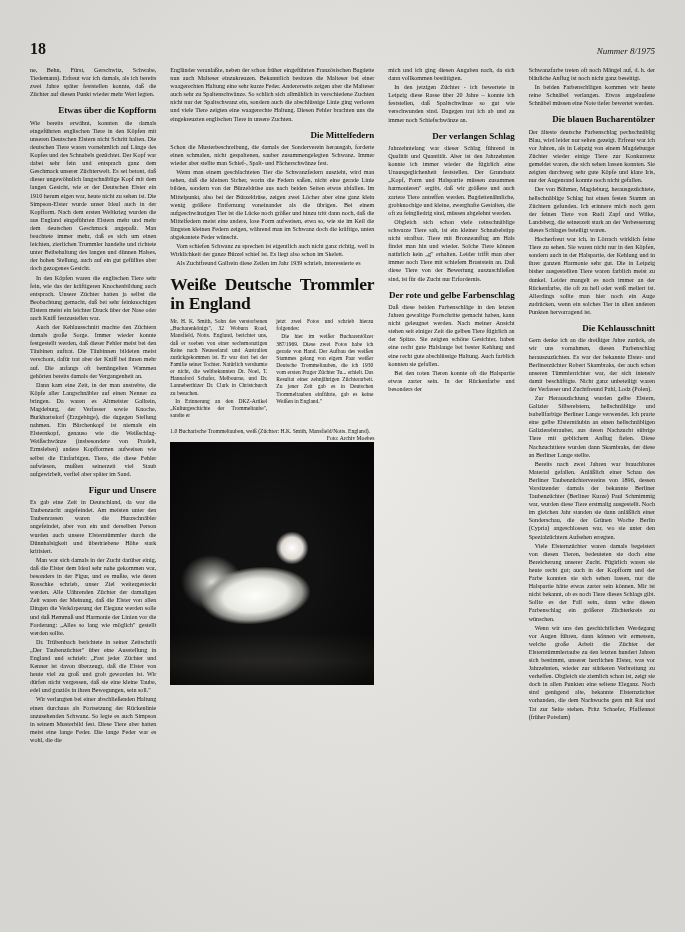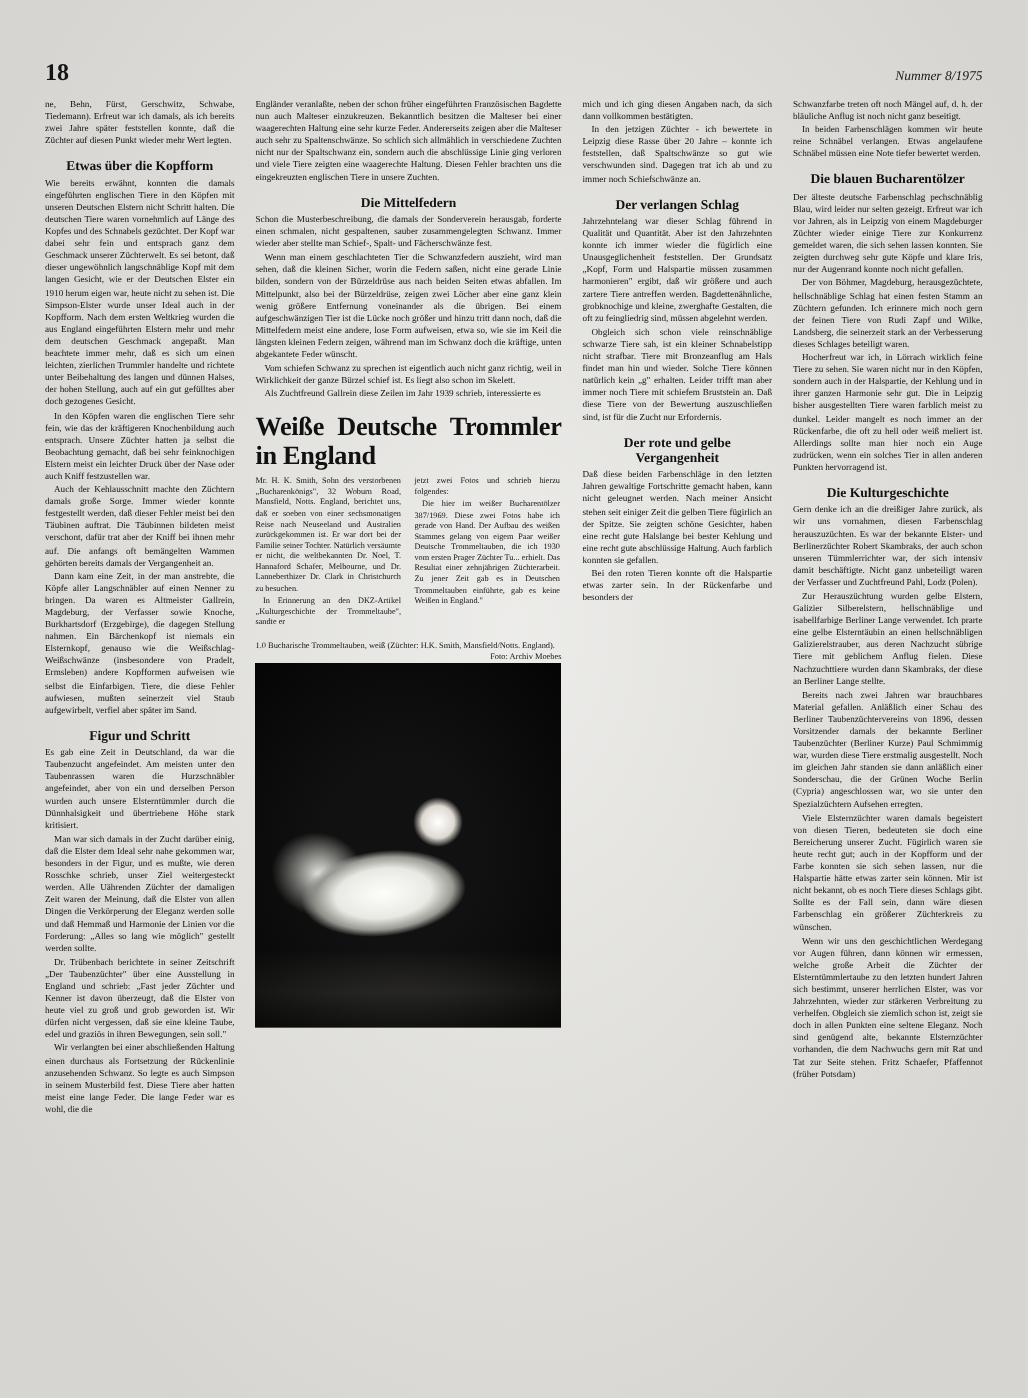--- a/index.html
+++ b/index.html
@@ -46,21 +46,21 @@
     line-height:1.33;
     text-align:justify;
     position:relative;
   }
   .col p{margin:0 0 1px 0;text-indent:6px;}
   .col p.first{text-indent:0;}
   h2.sec{
     font-size:9px;
     font-weight:bold;
     margin:7px 0 3px 0;
-    text-align:center;
+    text-align:right;
     line-height:1.15;
   }
   .bigtitle{
     font-size:17.5px;
     font-weight:bold;
     margin:8px 0 6px 0;
     line-height:1.05;
     letter-spacing:-0.2px;
   }
   .two-sub{
@@ -131,21 +131,21 @@
     <div class="col">
       <p class="first">ne, Behn, Fürst, Gerschwitz, Schwabe, Tiedemann). Erfreut war ich damals, als ich bereits zwei Jahre später feststellen konnte, daß die Züchter auf diesen Punkt wieder mehr Wert legten.</p>
 
       <h2 class="sec">Etwas über die Kopfform</h2>
       <p class="first">Wie bereits erwähnt, konnten die damals eingeführten englischen Tiere in den Köpfen mit unseren Deutschen Elstern nicht Schritt halten. Die deutschen Tiere waren vornehmlich auf Länge des Kopfes und des Schnabels gezüchtet. Der Kopf war dabei sehr fein und entsprach ganz dem Geschmack unserer Züchterwelt. Es sei betont, daß dieser ungewöhnlich langschnäblige Kopf mit dem langen Gesicht, wie er der Deutschen Elster ein 1910 herum eigen war, heute nicht zu sehen ist. Die Simpson-Elster wurde unser Ideal auch in der Kopfform. Nach dem ersten Weltkrieg wurden die aus England eingeführten Elstern mehr und mehr dem deutschen Geschmack angepaßt. Man beachtete immer mehr, daß es sich um einen leichten, zierlichen Trummler handelte und richtete unter Beibehaltung des langen und dünnen Halses, der hohen Stellung, auch auf ein gut gefülltes aber doch gezogenes Gesicht.</p>
       <p>In den Köpfen waren die englischen Tiere sehr fein, wie das der kräftigeren Knochenbildung auch entsprach. Unsere Züchter hatten ja selbst die Beobachtung gemacht, daß bei sehr feinknochigen Elstern meist ein leichter Druck über der Nase oder auch Kniff festzustellen war.</p>
       <p>Auch der Kehlausschnitt machte den Züchtern damals große Sorge. Immer wieder konnte festgestellt werden, daß dieser Fehler meist bei den Täubinen auftrat. Die Täubinnen bildeten meist verschont, dafür trat aber der Kniff bei ihnen mehr auf. Die anfangs oft bemängelten Wammen gehörten bereits damals der Vergangenheit an.</p>
       <p>Dann kam eine Zeit, in der man anstrebte, die Köpfe aller Langschnäbler auf einen Nenner zu bringen. Da waren es Altmeister Gallrein, Magdeburg, der Verfasser sowie Knoche, Burkhartsdorf (Erzgebirge), die dagegen Stellung nahmen. Ein Bärchenkopf ist niemals ein Elsternkopf, genauso wie die Weißschlag-Weißschwänze (insbesondere von Pradelt, Ermsleben) andere Kopfformen aufweisen wie selbst die Einfarbigen. Tiere, die diese Fehler aufwiesen, mußten seinerzeit viel Staub aufgewirbelt, verfiel aber später im Sand.</p>
       <p></p>
 
-      <h2 class="sec">Figur und Schritt</h2>
+      <h2 class="sec">Figur und Unsere</h2>
       <p class="first">Es gab eine Zeit in Deutschland, da war die Taubenzucht angefeindet. Am meisten unter den Taubenrassen waren die Hurzschnäbler angefeindet, aber von ein und derselben Person wurden auch unsere Elsterntümmler durch die Dünnhalsigkeit und übertriebene Höhe stark kritisiert.</p>
       <p>Man war sich damals in der Zucht darüber einig, daß die Elster dem Ideal sehr nahe gekommen war, besonders in der Figur, und es mußte, wie deren Rosschke schrieb, unser Ziel weitergesteckt werden. Alle Uährenden Züchter der damaligen Zeit waren der Meinung, daß die Elster von allen Dingen die Verkörperung der Eleganz werden solle und daß Hemmaß und Harmonie der Linien vor die Forderung: „Alles so lang wie möglich" gestellt werden sollte.</p>
       <p>Dr. Trübenbach berichtete in seiner Zeitschrift „Der Taubenzüchter" über eine Ausstellung in England und schrieb: „Fast jeder Züchter und Kenner ist davon überzeugt, daß die Elster von heute viel zu groß und grob geworden ist. Wir dürfen nicht vergessen, daß sie eine kleine Taube, edel und graziös in ihren Bewegungen, sein soll."</p>
       <p>Wir verlangten bei einer abschließenden Haltung einen durchaus als Fortsetzung der Rückenlinie anzusehenden Schwanz. So legte es auch Simpson in seinem Musterbild fest. Diese Tiere aber hatten meist eine lange Feder. Die lange Feder war es wohl, die die</p>
     </div>
 
     <div class="col">
       <p class="first">Engländer veranlaßte, neben der schon früher eingeführten Französischen Bagdette nun auch Malteser einzukreuzen. Bekanntlich besitzen die Malteser bei einer waagerechten Haltung eine sehr kurze Feder. Andererseits zeigen aber die Malteser auch sehr zu Spaltenschwänze. So schlich sich allmählich in verschiedene Zuchten nicht nur der Spaltschwanz ein, sondern auch die abschlüssige Linie ging verloren und viele Tiere zeigten eine waagerechte Haltung. Diesen Fehler brachten uns die eingekreuzten englischen Tiere in unsere Zuchten.</p>
 
       <h2 class="sec">Die Mittelfedern</h2>
@@ -182,35 +182,35 @@
     </div>
 
     <div class="col">
       <p class="first">mich und ich ging diesen Angaben nach, da sich dann vollkommen bestätigten.</p>
       <p>In den jetzigen Züchter - ich bewertete in Leipzig diese Rasse über 20 Jahre – konnte ich feststellen, daß Spaltschwänze so gut wie verschwunden sind. Dagegen trat ich ab und zu immer noch Schiefschwänze an.</p>
 
       <h2 class="sec">Der verlangen Schlag</h2>
       <p class="first">Jahrzehntelang war dieser Schlag führend in Qualität und Quantität. Aber ist den Jahrzehnten konnte ich immer wieder die fügirlich eine Unausgeglichenheit feststellen. Der Grundsatz „Kopf, Form und Halspartie müssen zusammen harmonieren" ergibt, daß wir größere und auch zartere Tiere antreffen werden. Bagdettenähnliche, grobknochige und kleine, zwerghafte Gestalten, die oft zu feingliedrig sind, müssen abgelehnt werden.</p>
       <p>Obgleich sich schon viele reinschnäblige schwarze Tiere sah, ist ein kleiner Schnabelstipp nicht strafbar. Tiere mit Bronzeanflug am Hals findet man hin und wieder. Solche Tiere können natürlich kein „g" erhalten. Leider trifft man aber immer noch Tiere mit schiefem Bruststein an. Daß diese Tiere von der Bewertung auszuschließen sind, ist für die Zucht nur Erfordernis.</p>
 
-      <h2 class="sec">Der rote und gelbe Vergangenheit</h2>
+      <h2 class="sec">Der rote und gelbe Farbenschlag</h2>
       <p class="first">Daß diese beiden Farbenschläge in den letzten Jahren gewaltige Fortschritte gemacht haben, kann nicht geleugnet werden. Nach meiner Ansicht stehen seit einiger Zeit die gelben Tiere fügirlich an der Spitze. Sie zeigten schöne Gesichter, haben eine recht gute Halslange bei bester Kehlung und eine recht gute abschlüssige Haltung. Auch farblich konnten sie gefallen.</p>
       <p>Bei den roten Tieren konnte oft die Halspartie etwas zarter sein. In der Rückenfarbe und besonders der</p>
     </div>
 
     <div class="col">
       <p class="first">Schwanzfarbe treten oft noch Mängel auf, d. h. der bläuliche Anflug ist noch nicht ganz beseitigt.</p>
       <p>In beiden Farbenschlägen kommen wir heute reine Schnäbel verlangen. Etwas angelaufene Schnäbel müssen eine Note tiefer bewertet werden.</p>
 
       <h2 class="sec">Die blauen Bucharentölzer</h2>
       <p class="first">Der älteste deutsche Farbenschlag pechschnäblig Blau, wird leider nur selten gezeigt. Erfreut war ich vor Jahren, als in Leipzig von einem Magdeburger Züchter wieder einige Tiere zur Konkurrenz gemeldet waren, die sich sehen lassen konnten. Sie zeigten durchweg sehr gute Köpfe und klare Iris, nur der Augenrand konnte noch nicht gefallen.</p>
       <p>Der von Böhmer, Magdeburg, herausgezüchtete, hellschnäblige Schlag hat einen festen Stamm an Züchtern gefunden. Ich erinnere mich noch gern der feinen Tiere von Rudi Zapf und Wilke, Landsberg, die seinerzeit stark an der Verbesserung dieses Schlages beteiligt waren.</p>
       <p>Hocherfreut war ich, in Lörrach wirklich feine Tiere zu sehen. Sie waren nicht nur in den Köpfen, sondern auch in der Halspartie, der Kehlung und in ihrer ganzen Harmonie sehr gut. Die in Leipzig bisher ausgestellten Tiere waren farblich meist zu dunkel. Leider mangelt es noch immer an der Rückenfarbe, die oft zu hell oder weiß meliert ist. Allerdings sollte man hier noch ein Auge zudrücken, wenn ein solches Tier in allen anderen Punkten hervorragend ist.</p>
 
-      <h2 class="sec">Die Kulturgeschichte</h2>
+      <h2 class="sec">Die Kehlausschnitt</h2>
       <p class="first">Gern denke ich an die dreißiger Jahre zurück, als wir uns vornahmen, diesen Farbenschlag herauszuzüchten. Es war der bekannte Elster- und Berlinerzüchter Robert Skambraks, der auch schon unseren Tümmlerrichter war, der sich intensiv damit beschäftigte. Nicht ganz unbeteiligt waren der Verfasser und Zuchtfreund Pahl, Lodz (Polen).</p>
       <p>Zur Herauszüchtung wurden gelbe Elstern, Galizier Silberelstern, hellschnäblige und isabellfarbige Berliner Lange verwendet. Ich prarte eine gelbe Elsterntäubin an einen hellschnäbligen Galizierelstrauber, aus deren Nachzucht sübrige Tiere mit geblichem Anflug fielen. Diese Nachzuchttiere wurden dann Skambraks, der diese an Berliner Lange stellte.</p>
       <p>Bereits nach zwei Jahren war brauchbares Material gefallen. Anläßlich einer Schau des Berliner Taubenzüchtervereins von 1896, dessen Vorsitzender damals der bekannte Berliner Taubenzüchter (Berliner Kurze) Paul Schmimmig war, wurden diese Tiere erstmalig ausgestellt. Noch im gleichen Jahr standen sie dann anläßlich einer Sonderschau, die der Grünen Woche Berlin (Cypria) angeschlossen war, wo sie unter den Spezialzüchtern Aufsehen erregten.</p>
       <p>Viele Elsternzüchter waren damals begeistert von diesen Tieren, bedeuteten sie doch eine Bereicherung unserer Zucht. Fügirlich waren sie heute recht gut; auch in der Kopfform und der Farbe konnten sie sich sehen lassen, nur die Halspartie hätte etwas zarter sein können. Mir ist nicht bekannt, ob es noch Tiere dieses Schlags gibt. Sollte es der Fall sein, dann wäre diesen Farbenschlag ein größerer Züchterkreis zu wünschen.</p>
       <p>Wenn wir uns den geschichtlichen Werdegang vor Augen führen, dann können wir ermessen, welche große Arbeit die Züchter der Elsterntümmlertaube zu den letzten hundert Jahren sich bestimmt, unserer herrlichen Elster, was vor Jahrzehnten, wieder zur stärkeren Verbreitung zu verhelfen. Obgleich sie ziemlich schon ist, zeigt sie doch in allen Punkten eine seltene Eleganz. Noch sind genügend alte, bekannte Elsternzüchter vorhanden, die dem Nachwuchs gern mit Rat und Tat zur Seite stehen. Fritz Schaefer, Pfaffennot (früher Potsdam)</p>
     </div>
 
   </div>
 </div>
 

